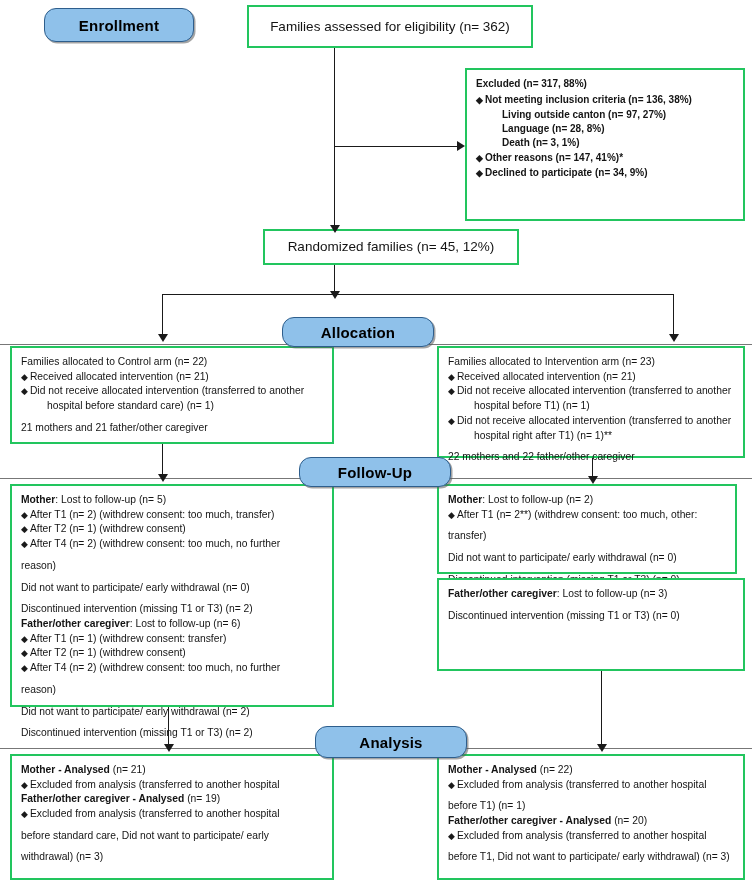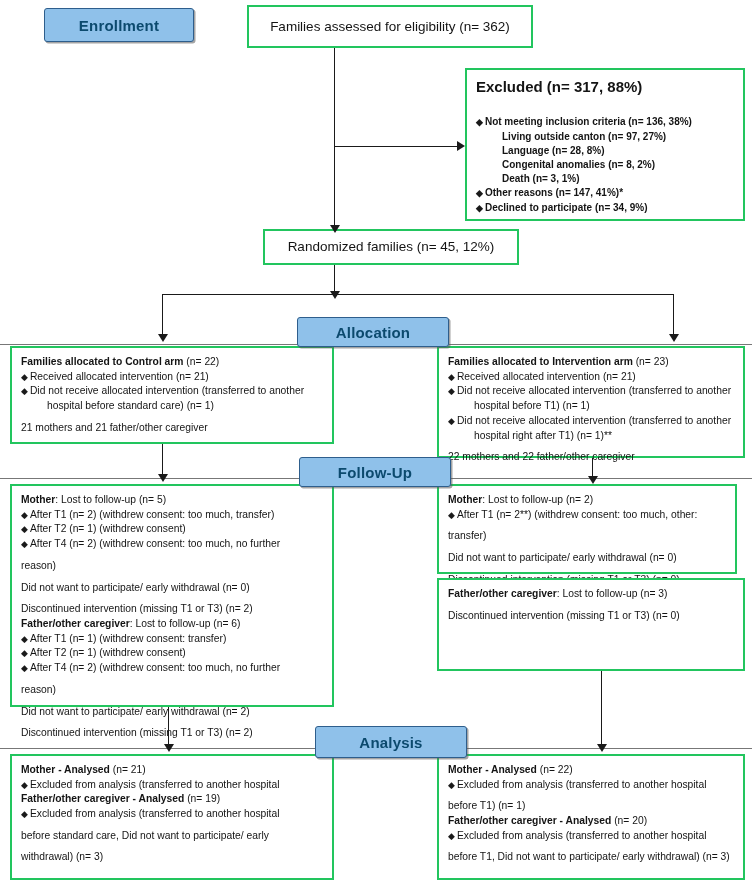--- a/index.html
+++ b/index.html
@@ -39,22 +39,22 @@
     justify-content: center;
     text-align: center;
     font-size: 13.5px;
   }
 
   .pill {
     position: absolute;
     box-sizing: border-box;
     background: #8FC1EA;
     border: 1.3px solid #2E5E8C;
-    border-radius: 3px;
-    color: #0c4a6e;
+    border-radius: 12px;
+    color: #000000;
     font-size: 15px;
     font-weight: bold;
     display: flex;
     align-items: center;
     justify-content: center;
     letter-spacing: .2px;
     box-shadow: 1.5px 1.5px 0 rgba(90,90,90,.55);
     z-index: 40;
   }
 
@@ -119,29 +119,29 @@
   .indent-line {
     margin: 0 0 1px 0;
     padding-left: 26px;
   }
   .sub-line {
     margin: 0 0 1px 0;
     padding-left: 34px;
     font-size: 10px;
   }
   .excl-title {
-    font-size: 15px;
-    margin-bottom: 18px;
+    font-size: 10px;
+    margin-bottom: 3px;
   }
   .excl-body { font-size: 10px; }
   .excl-body .bullet-line { padding-left: 11px; text-indent: -11px; font-weight: bold; }
   .excl-body .sub-line { font-weight: bold; padding-left: 26px; }
 
   .alloc-txt { font-size: 10.3px; }
-  .alloc-txt .bold { font-weight: bold; }
+  .alloc-txt .bold { font-weight: normal; }
   .fu-txt { font-size: 10.3px; }
   .an-txt { font-size: 10.3px; }
 </style>
 </head>
 <body>
 
 <div id="canvas">
 
   <div class="pill" style="left:44px; top:8px; width:150px; height:34px;">
     <span>Enrollment</span>
@@ -156,21 +156,20 @@
 
   <div class="hline" style="left:334px; top:146px; width:123px;"></div>
   <div class="arrow-right" style="left:457px; top:141px;"></div>
 
   <div class="box box-pad" style="left:465px; top:68px; width:280px; height:153px;">
     <div class="excl-title ttl">Excluded (n= 317, 88%)</div>
     <div class="excl-body">
       <div class="bullet-line"><span class="bl">◆</span><span>Not meeting inclusion criteria (n= 136, 38%)</span></div>
       <div class="sub-line">Living outside canton (n= 97, 27%)</div>
       <div class="sub-line">Language (n= 28, 8%)</div>
-      <div class="sub-line">Congenital anomalies (n= 8, 2%)</div>
       <div class="sub-line">Death (n= 3, 1%)</div>
       <div class="bullet-line"><span class="bl">◆</span><span>Other reasons (n= 147, 41%)*</span></div>
       <div class="bullet-line"><span class="bl">◆</span><span>Declined to participate (n= 34, 9%)</span></div>
     </div>
   </div>
 
   <div class="box center-box" style="left:263px; top:229px; width:256px; height:36px;">
     <span>Randomized families (n= 45, 12%)</span>
   </div>
 
@@ -178,21 +177,21 @@
   <div class="arrow-down" style="left:330px; top:291px;"></div>
 
   <div class="hline" style="left:162px; top:294px; width:512px;"></div>
   <div class="vline" style="left:162px; top:294px; height:42px;"></div>
   <div class="vline" style="left:673px; top:294px; height:42px;"></div>
   <div class="arrow-down" style="left:158px; top:334px;"></div>
   <div class="arrow-down" style="left:669px; top:334px;"></div>
 
   <div class="rule" style="top:344px;"></div>
 
-  <div class="pill" style="left:297px; top:317px; width:152px; height:30px;">
+  <div class="pill" style="left:282px; top:317px; width:152px; height:30px;">
     <span>Allocation</span>
   </div>
 
   <div class="box box-pad alloc-txt" style="left:10px; top:346px; width:324px; height:98px;">
     <div class="hdr-line">
       <span class="bold">Families allocated to Control arm</span><span> (n= 22)</span>
     </div>
     <div class="bullet-line"><span class="bl">◆</span><span>Received allocated intervention (n= 21)</span></div>
     <div class="bullet-line"><span class="bl">◆</span><span>Did not receive allocated intervention (transferred to another</span></div>
     <div class="indent-line">hospital before standard care) (n= 1)</div>

